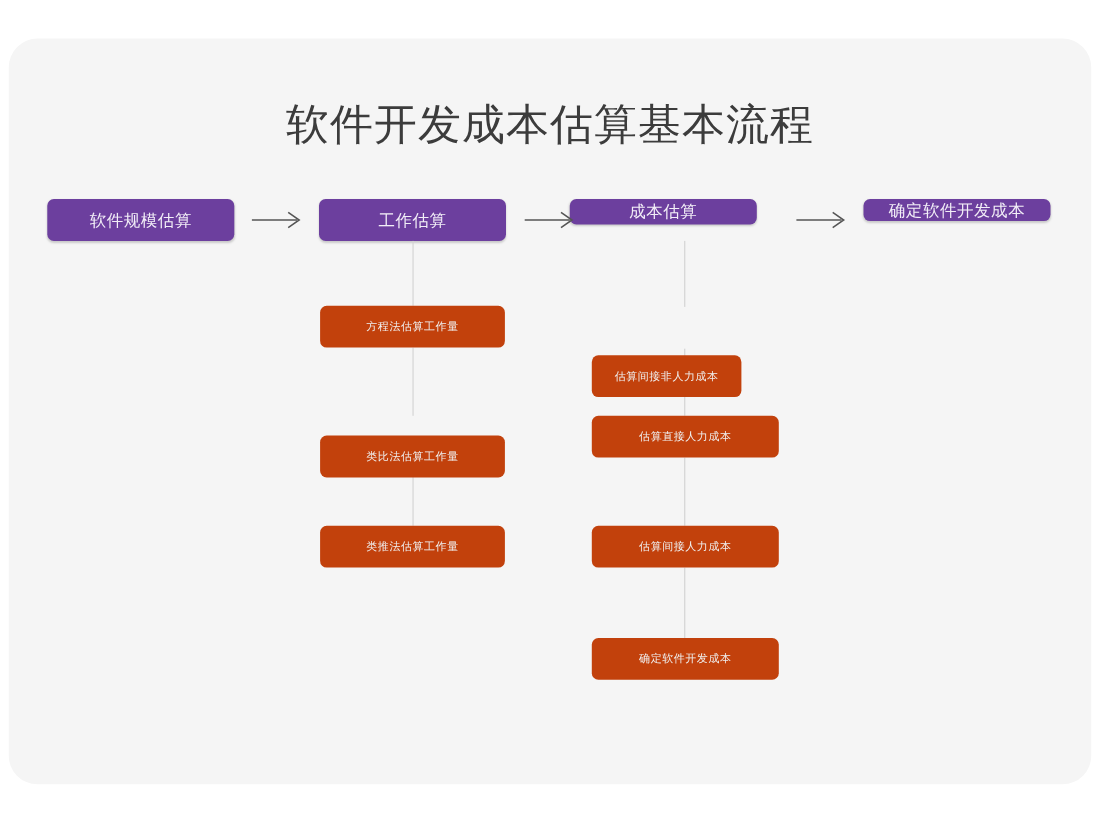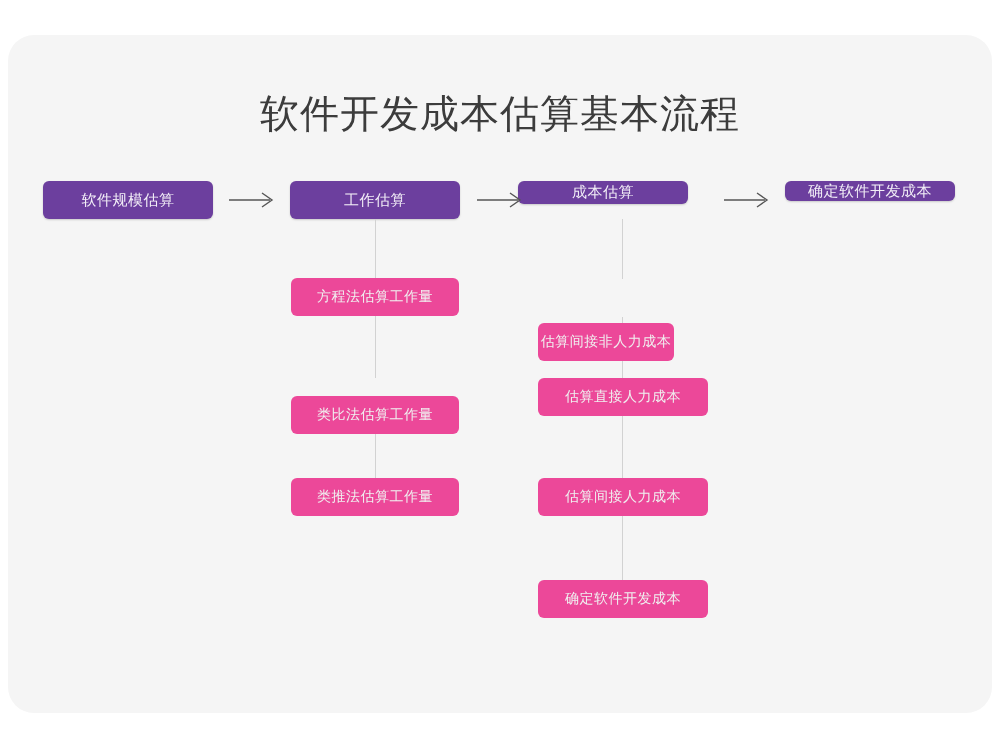--- a/index.html
+++ b/index.html
@@ -61,23 +61,23 @@
 
   .node.primary {
     background: #6c3f9e;
     color: #f2eef7;
     font-size: 15px;
     letter-spacing: 0.5px;
     box-shadow: 0 1px 2px rgba(0,0,0,0.18);
   }
 
   .node.secondary {
-    background: #ec4899;
+    background: #c2410c;
     color: #f0f0f0;
-    font-size: 14px;
+    font-size: 10px;
     letter-spacing: 0.5px;
   }
 
   
   .arrow {
     position: absolute;
     height: 20px;
   }
   .arrow svg { display: block; }
 

